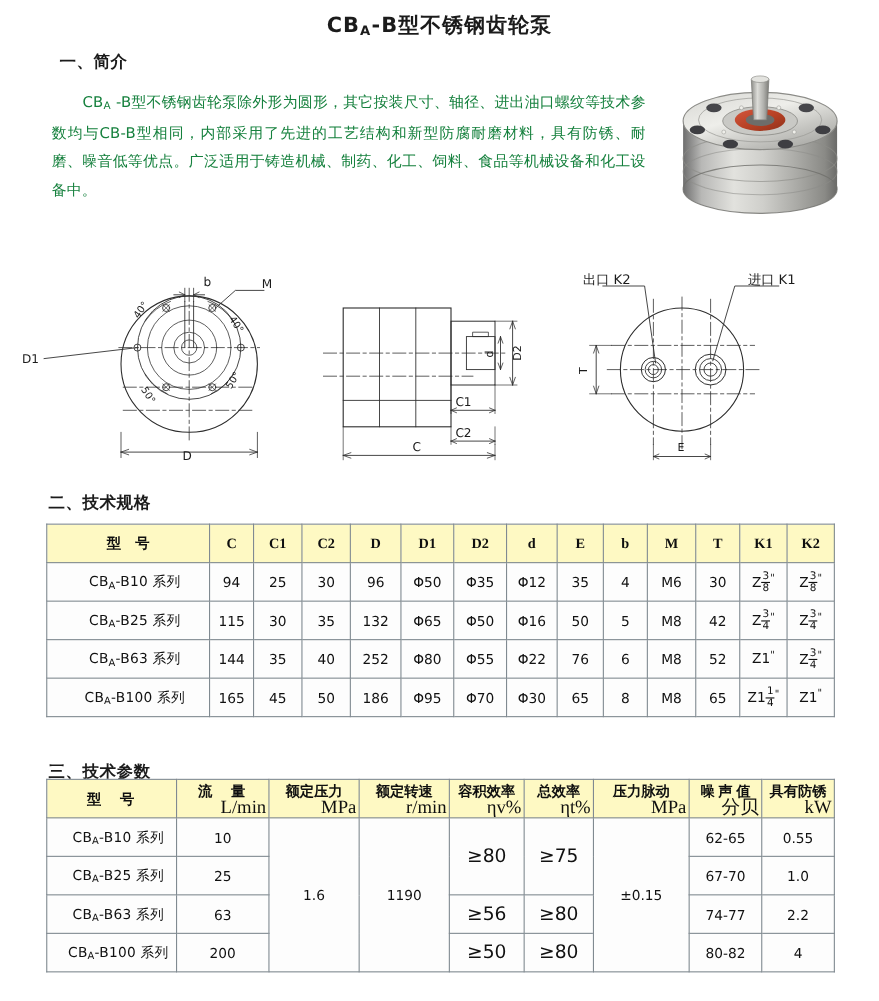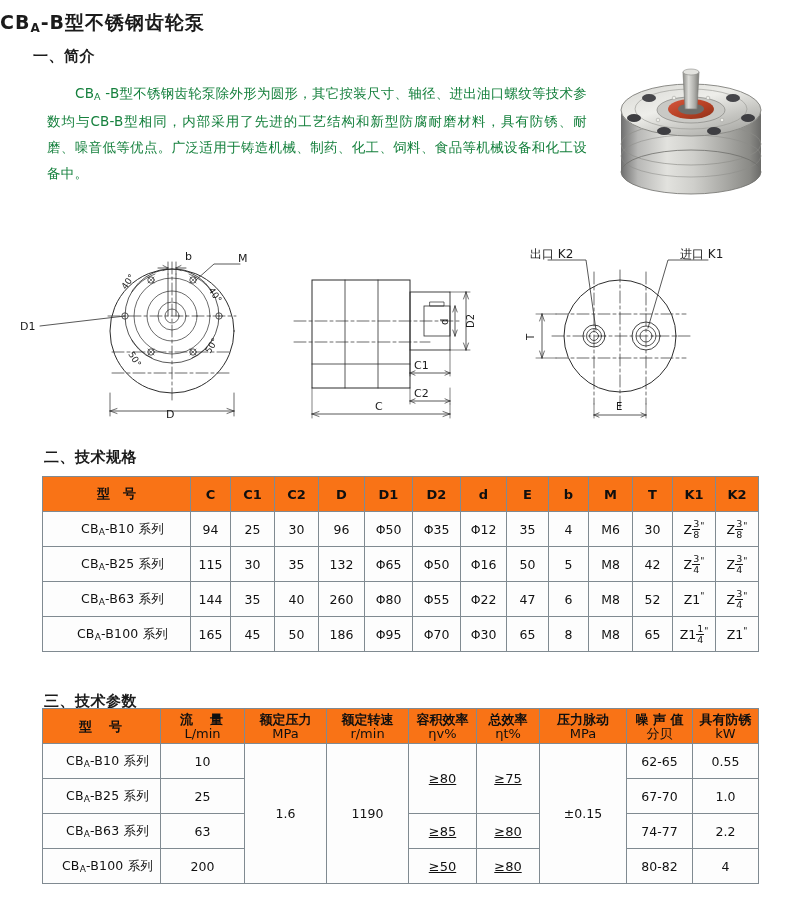--- a/index.html
+++ b/index.html
@@ -11,42 +11,42 @@
     height: 910px;
     background: #ffffff;
     font-family: "DejaVu Sans", "Liberation Sans", sans-serif;
     color: #1a1a1a;
     overflow: hidden;
     position: relative;
   }
 
   
   .doc-title {
-    text-align: left;
+    text-align: center;
     font-size: 19px;
     font-weight: bold;
     letter-spacing: 1px;
     padding-top: 10px;
     color: #1b1b1b;
   }
   .doc-title sub {
     font-size: 12px;
     vertical-align: baseline;
     position: relative;
     top: 3px;
   }
 
   
   .section-heading {
     font-size: 15px;
     font-weight: bold;
     color: #1b1b1b;
     letter-spacing: 0.5px;
   }
-  #sec-intro-heading { position: absolute; left: 33px; top: 47px; }
+  #sec-intro-heading { position: absolute; left: 54px; top: 47px; }
   #sec-spec-heading  { position: absolute; left: 44px; top: 448px; }
   #sec-param-heading { position: absolute; left: 44px; top: 692px; }
 
   
   .intro-para {
     position: absolute;
     left: 47px;
     top: 80px;
     width: 540px;
     font-size: 13.5px;
@@ -91,48 +91,50 @@
     background: #fff;
   }
   .tbl td, .tbl th {
     border: 1px solid #808a91;
     text-align: center;
     vertical-align: middle;
     padding: 0 2px;
     font-weight: normal;
   }
   .tbl thead th {
-    background: #f97316;
+    background: #fef9c3;
     font-weight: bold;
     color: #0f0f0f;
     height: 34px;
     font-size: 13px;
+    font-family: Liberation Serif, serif;
   }
   .tbl tbody td {
     height: 34px;
     background: #fdfdfd;
   }
   .model-cell {
     text-align: left;
     padding-left: 14px !important;
     font-size: 12.5px;
     letter-spacing: 0.2px;
     white-space: nowrap;
   }
   .model-cell sub {
     font-size: 9px;
     vertical-align: baseline;
     position: relative;
     top: 2px;
   }
   .hdr-sub {
     display: block;
-    font-size: 13px;
+    font-size: 17px;
     font-weight: normal;
     line-height: 14px;
+    text-align: right;
   }
   .hdr-main {
     display: block;
     line-height: 15px;
     letter-spacing: 2px;
   }
   .hdr-main.tight { letter-spacing: 0px; }
 
   #spec-table  { left: 42px; top: 476px;  width: 716px; }
   #param-table { left: 42px; top: 708px;  width: 716px; }
@@ -142,21 +144,21 @@
     display: inline-block;
     vertical-align: -0.35em;
     font-size: 9.5px;
     text-align: center;
     line-height: 1.02;
   }
   .frac .num { display: block; border-bottom: 1px solid #111; padding: 0 1px; }
   .frac .den { display: block; padding: 0 1px; }
   .prime { font-size: 9px; vertical-align: super; }
 
-  .ge { font-size: 13px; text-decoration: underline; }
+  .ge { font-size: 17px; }
 </style>
 </head>
 <body>
 
 <div class="doc-title">
   <span>CB</span><sub>A</sub><span>-B型不锈钢齿轮泵</span>
 </div>
 
 <div class="section-heading" id="sec-intro-heading">一、简介</div>
 
@@ -452,25 +454,25 @@
         <td>M8</td>
         <td>42</td>
         <td>Z<span class="frac"><span class="num">3</span><span class="den">4</span></span><span class="prime">"</span></td>
         <td>Z<span class="frac"><span class="num">3</span><span class="den">4</span></span><span class="prime">"</span></td>
       </tr>
       <tr>
         <td class="model-cell">CB<sub>A</sub>-B63 系列</td>
         <td>144</td>
         <td>35</td>
         <td>40</td>
-        <td>260</td>
+        <td>252</td>
         <td>Φ80</td>
         <td>Φ55</td>
         <td>Φ22</td>
-        <td>47</td>
+        <td>76</td>
         <td>6</td>
         <td>M8</td>
         <td>52</td>
         <td>Z1<span class="prime">"</span></td>
         <td>Z<span class="frac"><span class="num">3</span><span class="den">4</span></span><span class="prime">"</span></td>
       </tr>
       <tr>
         <td class="model-cell">CB<sub>A</sub>-B100 系列</td>
         <td>165</td>
         <td>45</td>
@@ -556,21 +558,21 @@
       </tr>
       <tr>
         <td class="model-cell">CB<sub>A</sub>-B25 系列</td>
         <td>25</td>
         <td>67-70</td>
         <td>1.0</td>
       </tr>
       <tr>
         <td class="model-cell">CB<sub>A</sub>-B63 系列</td>
         <td>63</td>
-        <td class="ge">≥85</td>
+        <td class="ge">≥56</td>
         <td class="ge">≥80</td>
         <td>74-77</td>
         <td>2.2</td>
       </tr>
       <tr>
         <td class="model-cell">CB<sub>A</sub>-B100 系列</td>
         <td>200</td>
         <td class="ge">≥50</td>
         <td class="ge">≥80</td>
         <td>80-82</td>

